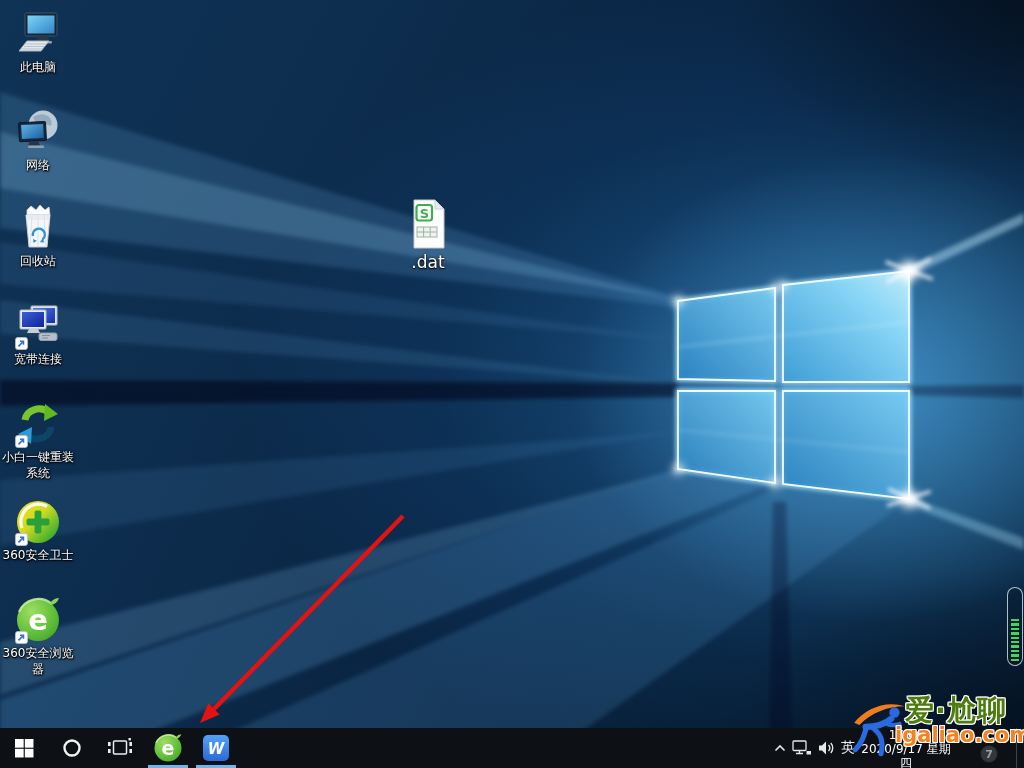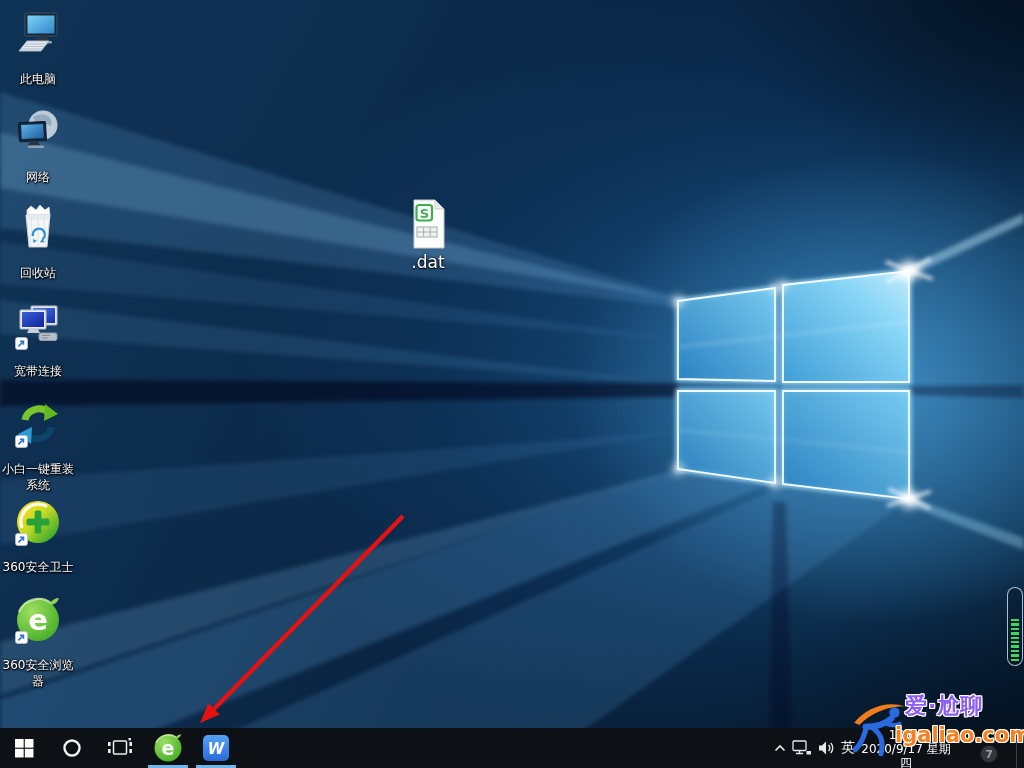--- a/index.html
+++ b/index.html
@@ -11,21 +11,21 @@
     background:
       radial-gradient(500px 300px at 100% 0%, rgba(2,8,16,.55), rgba(2,8,16,0) 60%),
       radial-gradient(520px 340px at 100% 100%, rgba(2,8,16,.45), rgba(2,8,16,0) 60%),
       radial-gradient(780px 540px at 83% 50%, rgba(52,152,226,.50), rgba(20,80,138,.25) 52%, rgba(8,30,58,0) 78%),
       linear-gradient(118deg,#0f3355 0%,#0d2d4e 28%,#09223f 58%,#051628 86%,#040f1c 100%);
   }
   svg{display:block;}
   
   .dicon{position:absolute;left:-4px;width:84px;display:flex;flex-direction:column;align-items:center;}
   .dicon .ic{position:relative;width:48px;height:48px;}
-  .dicon .lbl{margin-top:14px;max-width:82px;font-size:12px;line-height:1.3;color:#fff;text-align:center;
+  .dicon .lbl{margin-top:2px;max-width:82px;font-size:12px;line-height:1.3;color:#fff;text-align:center;
     text-shadow:0 1px 1px #000,0 0 3px #000,1px 1px 2px rgba(0,0,0,.9);}
   .badge{position:absolute;left:1px;bottom:0;width:13px;height:13px;}
   #file-dat{left:386px;top:198px;position:absolute;width:84px;display:flex;flex-direction:column;align-items:center;}
   #file-dat .lbl{margin-top:2px;font-size:17px;color:#fff;text-shadow:0 1px 1px #000,0 0 3px #000;}
   
   .taskbar{position:absolute;left:0;bottom:0;width:1024px;height:40px;background:#0d1115;z-index:5;
     display:flex;align-items:stretch;}
   .tbtn{width:48px;display:flex;align-items:center;justify-content:center;position:relative;cursor:pointer;}
   .runline{position:absolute;left:4px;right:4px;bottom:0;height:3px;background:#6fb5ea;}
   .tray{position:absolute;right:2px;bottom:0;height:40px;display:flex;align-items:center;z-index:6;}
@@ -35,21 +35,21 @@
   .showdesk{width:5px;height:40px;border-left:1px solid #3a4450;}
   
   #vol-osd{position:absolute;left:1007px;top:587px;width:14px;height:77px;z-index:4;
     border:1px solid rgba(205,220,230,.85);border-radius:8px;background:rgba(8,20,32,.25);}
   #vol-osd .bars{position:absolute;left:3px;right:3px;bottom:4px;height:43px;
     background:repeating-linear-gradient(to top,#3ed95a 0 2.4px,rgba(0,0,0,0) 2.4px 4.4px);}
   
   #arrow-layer{position:absolute;inset:0;z-index:7;pointer-events:none;}
   
   #watermark{position:absolute;left:853px;top:690px;width:171px;height:78px;z-index:9;pointer-events:none;}
-  #wm-title{position:absolute;left:52px;top:1px;font-size:22px;font-weight:bold;letter-spacing:1px;color:#8b5cf6;
+  #wm-title{position:absolute;left:52px;top:1px;font-size:29px;font-weight:bold;letter-spacing:1px;color:#4d7c0f;
     text-shadow:-1px 0 #fff,1px 0 #fff,0 -1px #fff,0 1px #fff,-1px -1px #fff,1px 1px #fff,1px -1px #fff,-1px 1px #fff;}
   #wm-site{position:absolute;left:42px;top:33px;font-size:21px;font-weight:bold;color:#f5821f;
     text-shadow:-1px 0 #fff,1px 0 #fff,0 -1px #fff,0 1px #fff,-1px -1px #fff,1px 1px #fff,1px -1px #fff,-1px 1px #fff;}
   #wm-badge{position:absolute;left:128px;top:56px;width:16px;height:16px;border-radius:50%;background:#33373b;
     color:#969da4;font-size:11px;font-weight:bold;display:flex;align-items:center;justify-content:center;
     box-shadow:0 0 0 1px #1b1e21;}
 </style>
 </head>
 <body>
 

